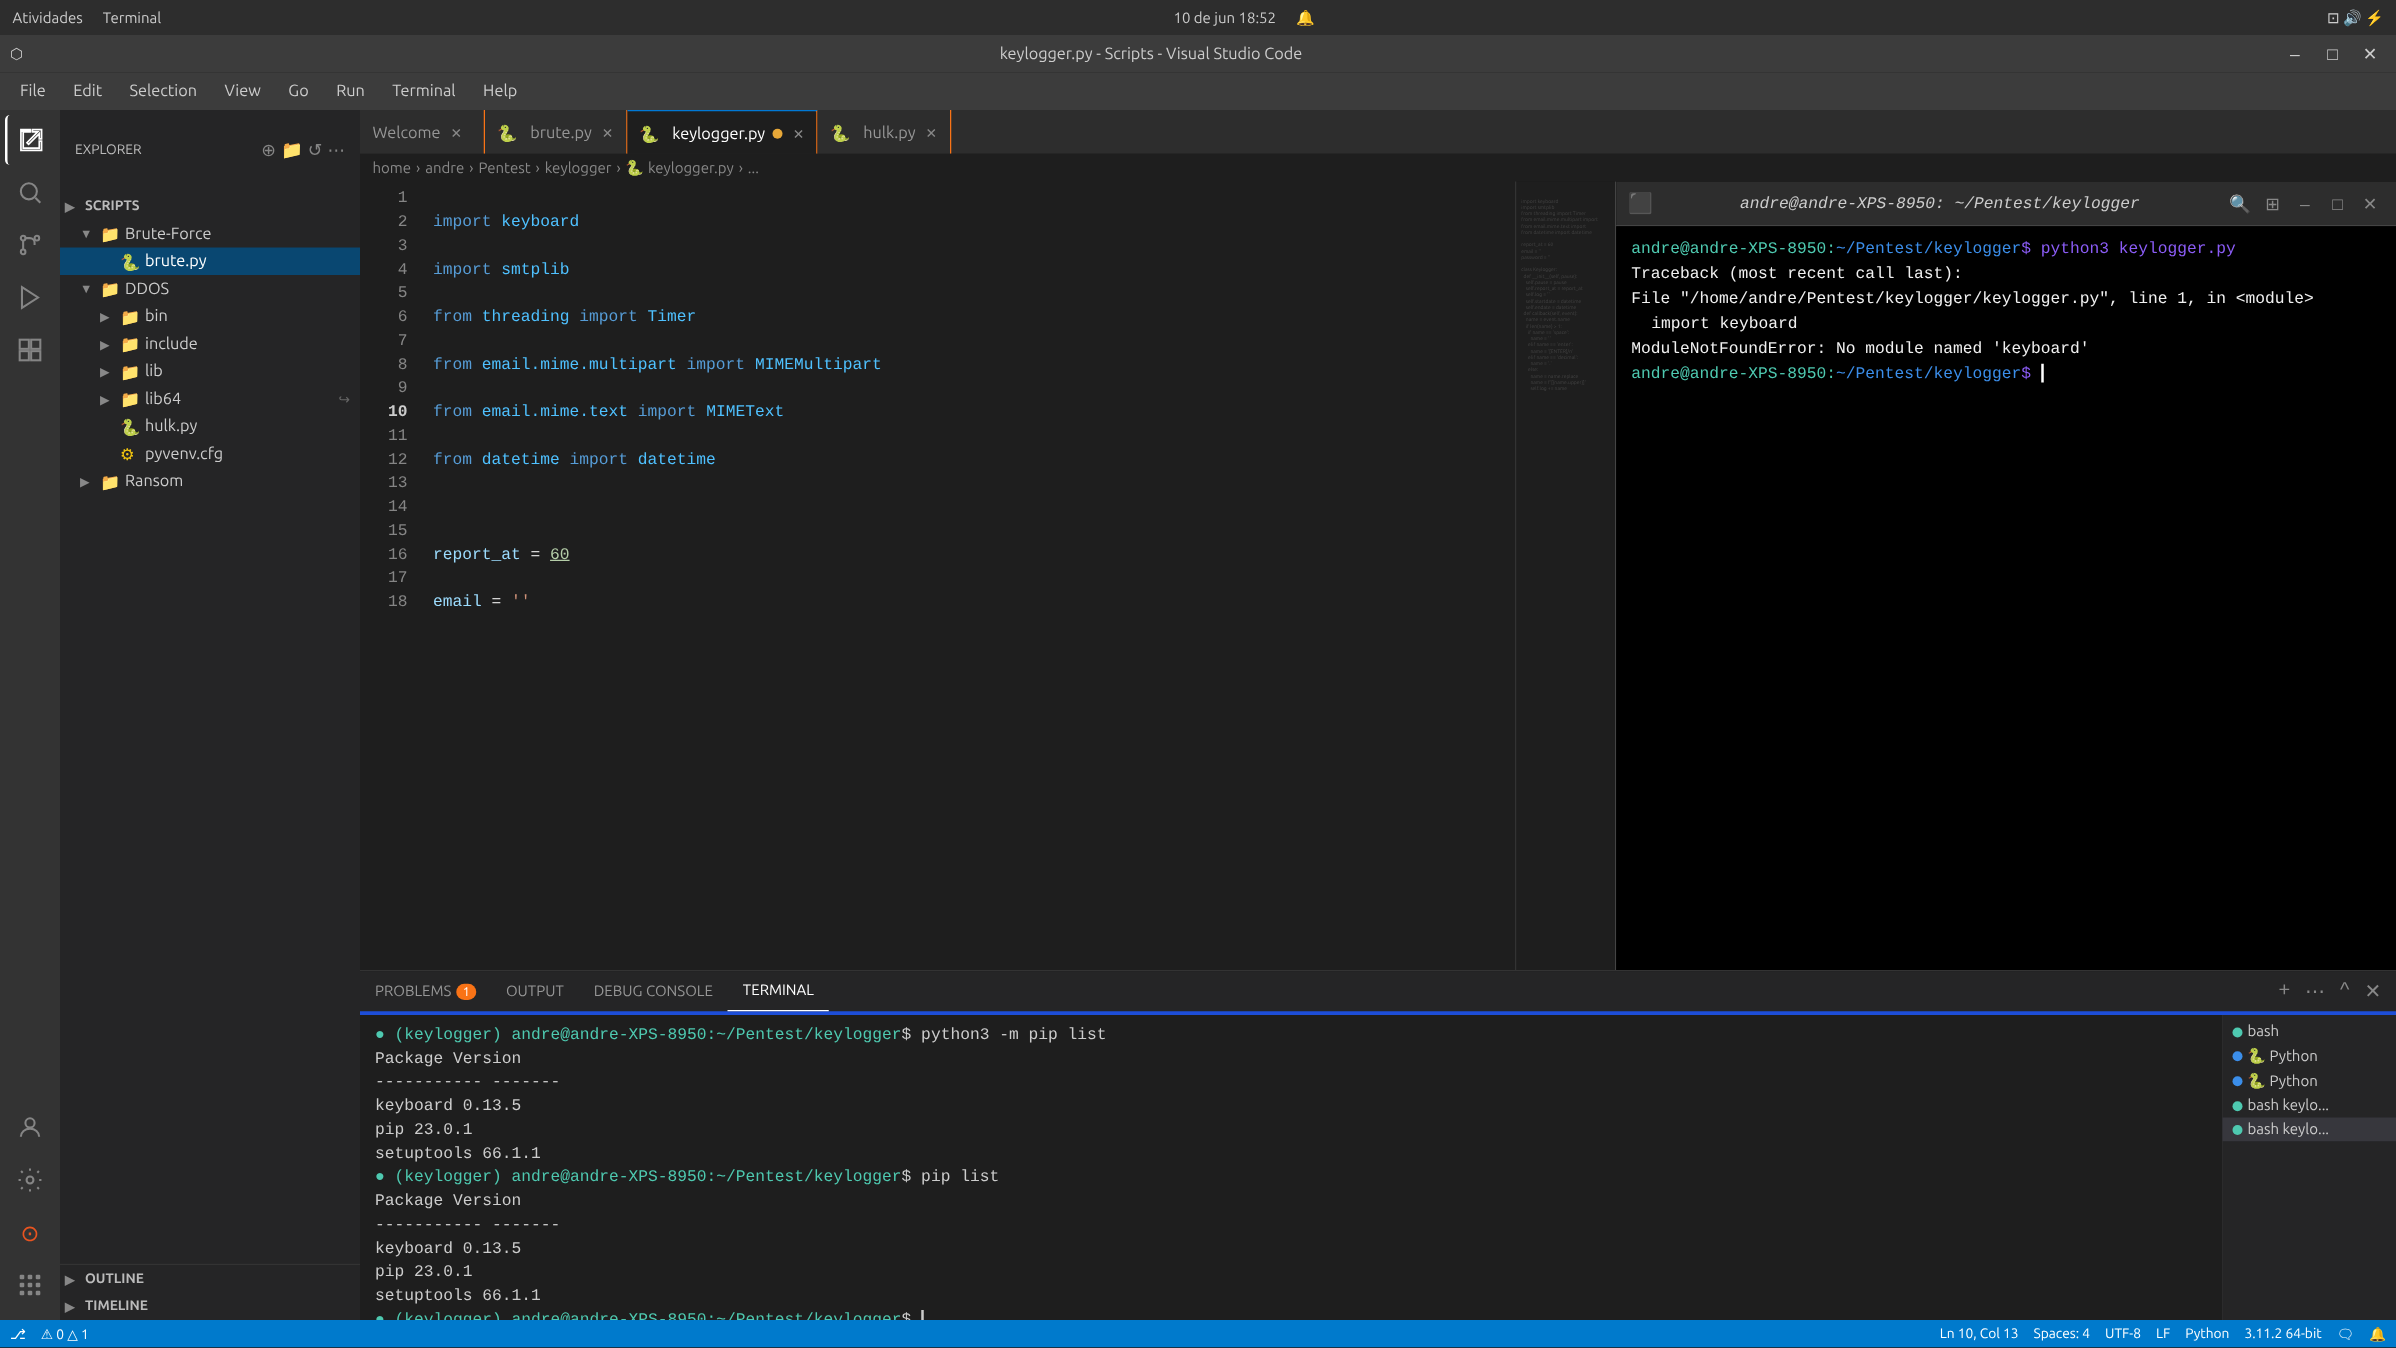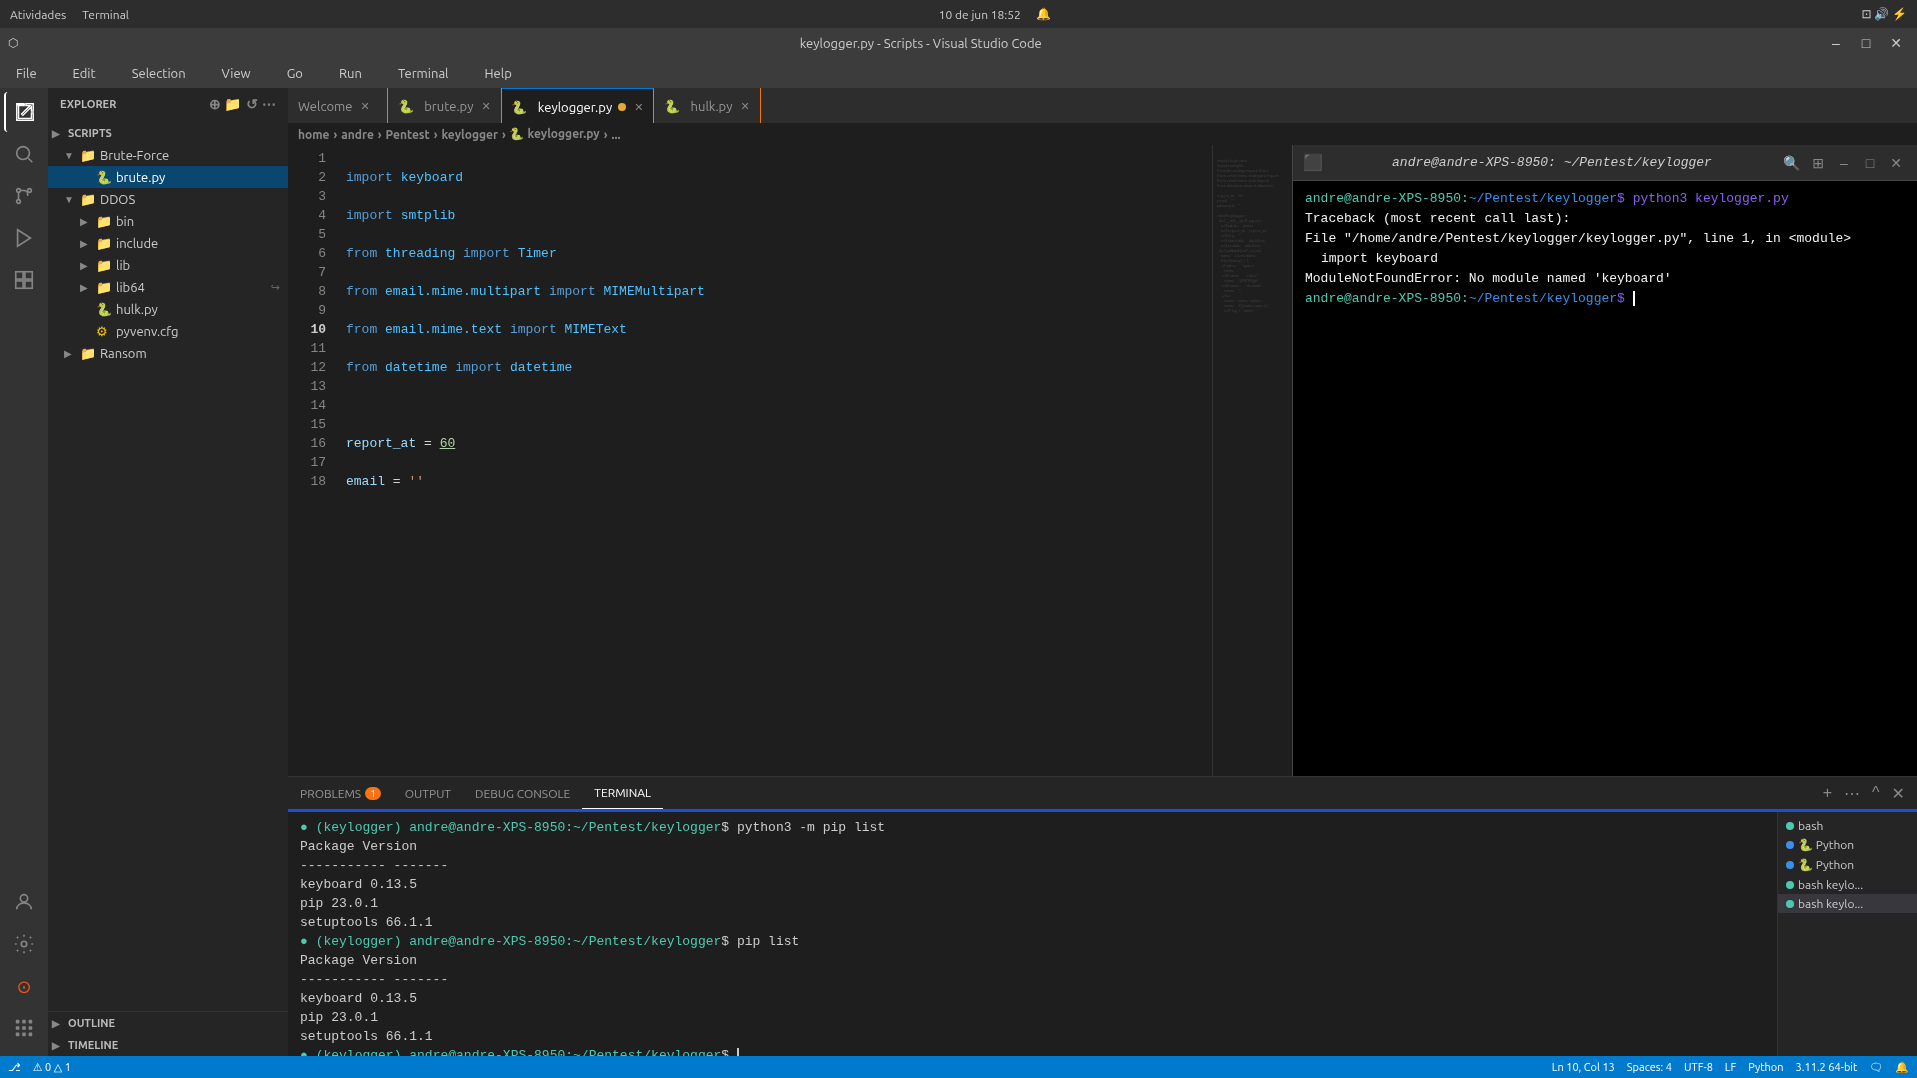--- a/index.html
+++ b/index.html
@@ -49,21 +49,21 @@
 
     
     .menu-bar {
       height: 30px;
       background: #3c3c3c;
       display: flex;
       align-items: center;
       padding: 0 8px;
       font-size: 13px;
       color: #ccc;
-      gap: 20px;
+      gap: 6px;
     }
     .menu-item {
       padding: 4px 8px;
       cursor: pointer;
       border-radius: 3px;
     }
 
     
     .main-layout {
       flex: 1;
@@ -95,24 +95,24 @@
     
     .sidebar {
       width: 240px;
       background: #252526;
       display: flex;
       flex-direction: column;
       font-size: 13px;
       overflow: hidden;
     }
     .sidebar-header {
-      padding: 8px 12px;
+      padding: 24px 12px;
       text-transform: uppercase;
       font-size: 11px;
-      font-weight: bold;
+      font-weight: normal;
       color: #bbb;
       display: flex;
       align-items: center;
       justify-content: space-between;
     }
     .sidebar-header-icons { display: flex; gap: 4px; }
     .sidebar-header-icons span { cursor: pointer; font-size: 14px; color: #858585; }
 
     .tree-item {
       display: flex;
@@ -157,21 +157,21 @@
     .breadcrumb {
       height: 22px;
       background: #1e1e1e;
       display: flex;
       align-items: center;
       padding: 0 10px;
       font-size: 12px;
       color: #888;
       gap: 4px;
     }
-    .breadcrumb span { cursor: pointer; font-weight: bold; }
+    .breadcrumb span { cursor: pointer; }
 
     
     .code-editor {
       flex: 1;
       display: flex;
       background: #1e1e1e;
       overflow: hidden;
       font-family: 'Courier New', Consolas, monospace;
       font-size: 13px;
     }

